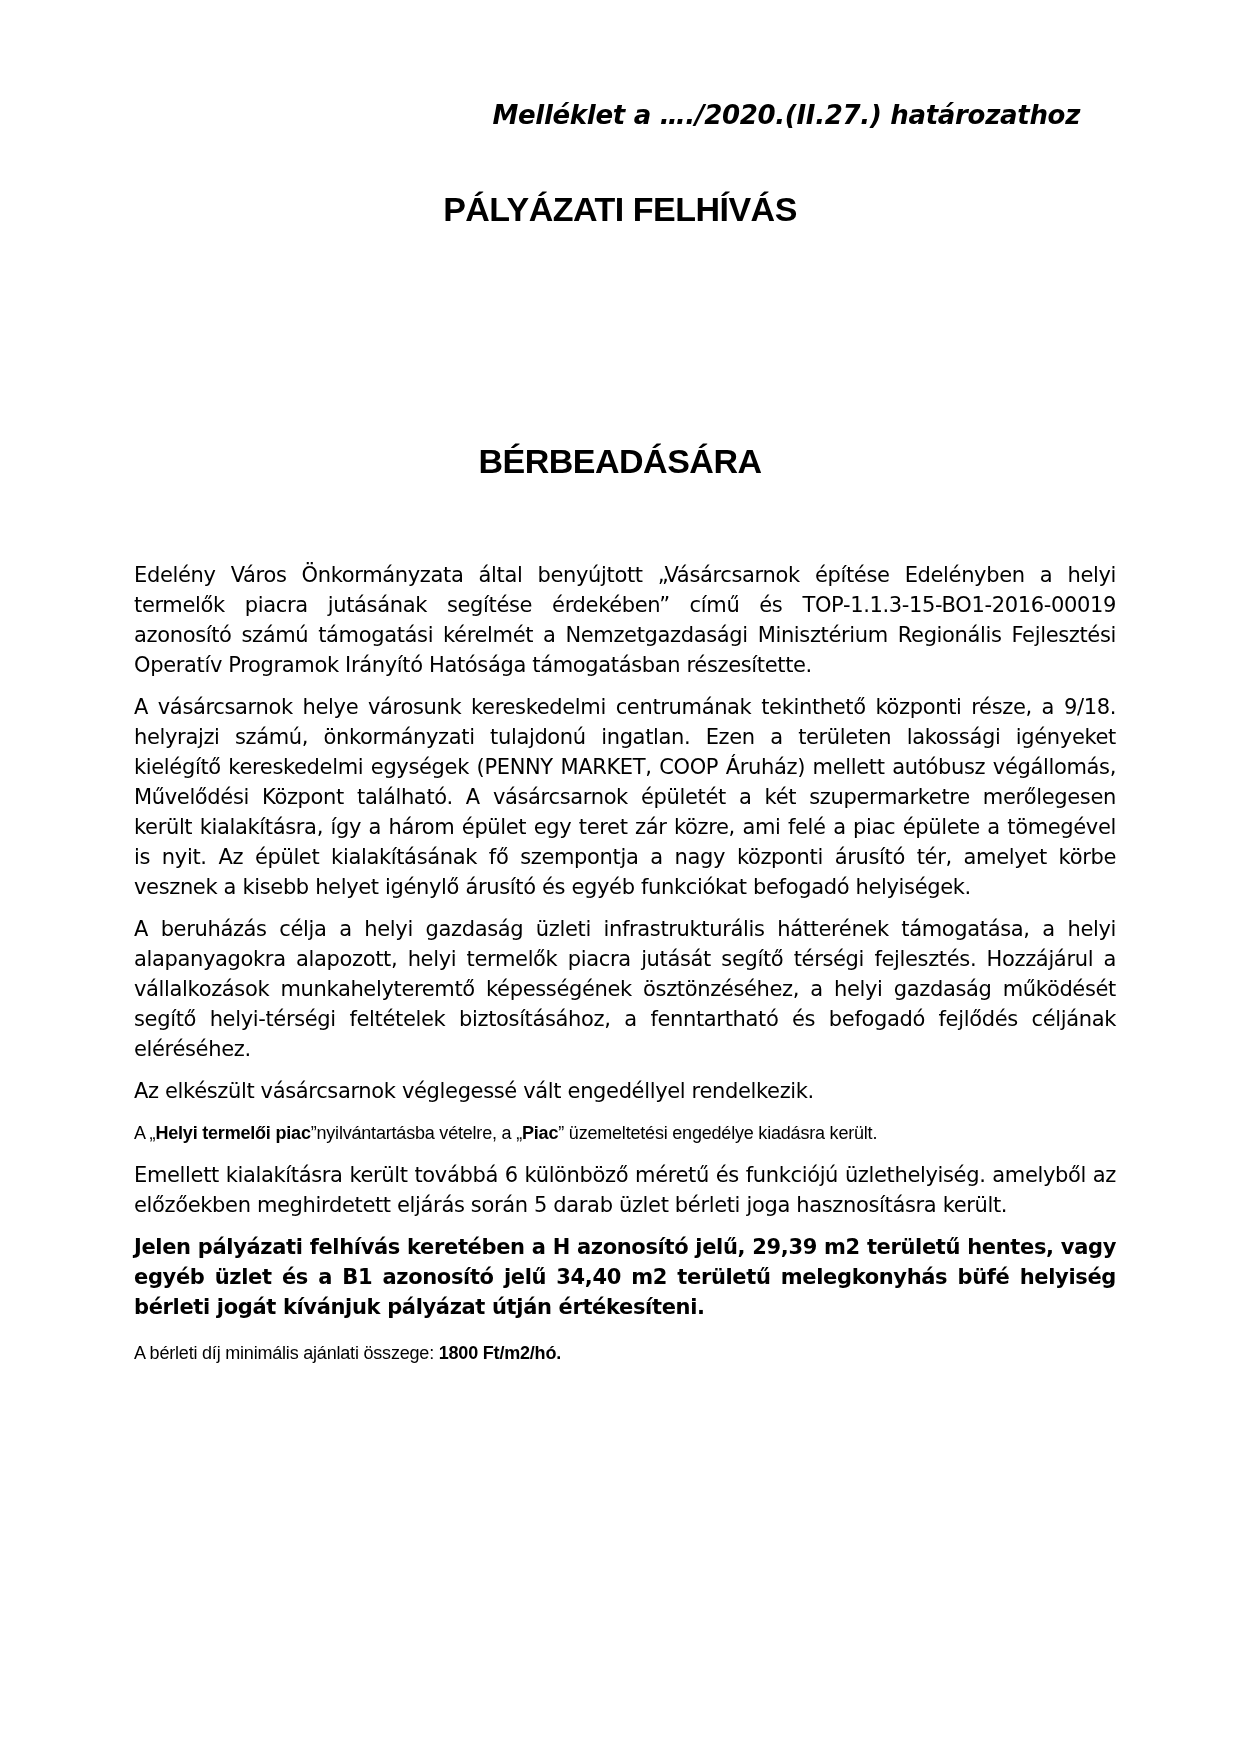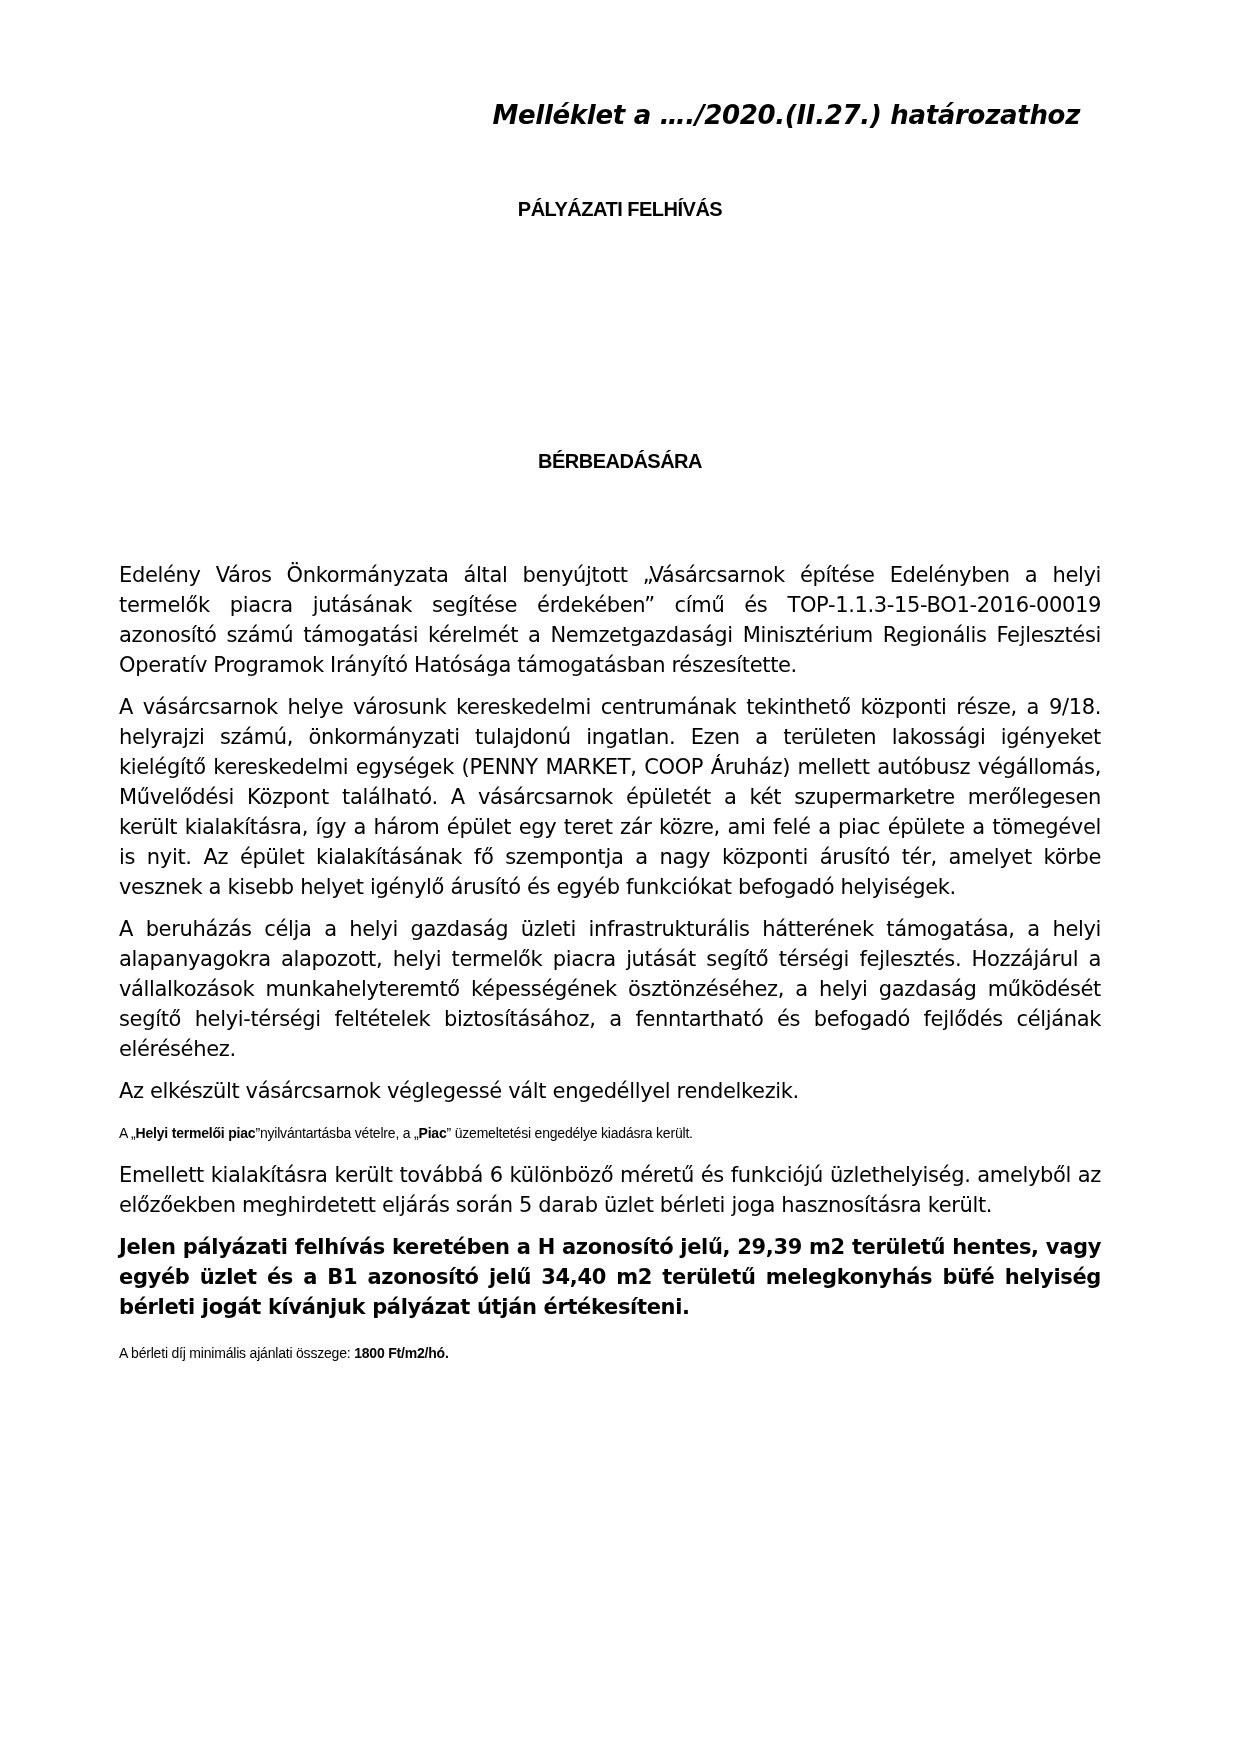--- a/index.html
+++ b/index.html
@@ -31,44 +31,44 @@
       letter-spacing: -0.3px;
       white-space: nowrap;
     }
     .title {
       position: absolute;
       left: 0;
       width: 1240px;
       text-align: center;
       font-family: "Liberation Sans", sans-serif;
       font-weight: bold;
-      font-size: 20px;
+      font-size: 34px;
       letter-spacing: -0.5px;
       line-height: 38px;
     }
     .title.main { top: 190px; }
     .title.sub  { top: 295px; left: 50px; width: 1140px; }
     .title.end  { top: 442px; }
 
     .body-text {
       position: absolute;
-      left: 119px;
+      left: 134px;
       width: 982px;
       top: 560px;
       font-size: 21px;
       line-height: 30px;
       letter-spacing: -0.35px;
     }
     .body-text p {
       margin: 0 0 12px 0;
       text-align: justify;
     }
     .body-text p.tight {
       font-family: "Liberation Sans", sans-serif;
-      font-size: 14px;
+      font-size: 18px;
       letter-spacing: -0.2px;
     }
     .body-text p.highlight {
       font-weight: bold;
       margin-bottom: 16px;
     }
     b { font-weight: bold; }
   </style>
 </head>
 <body>

